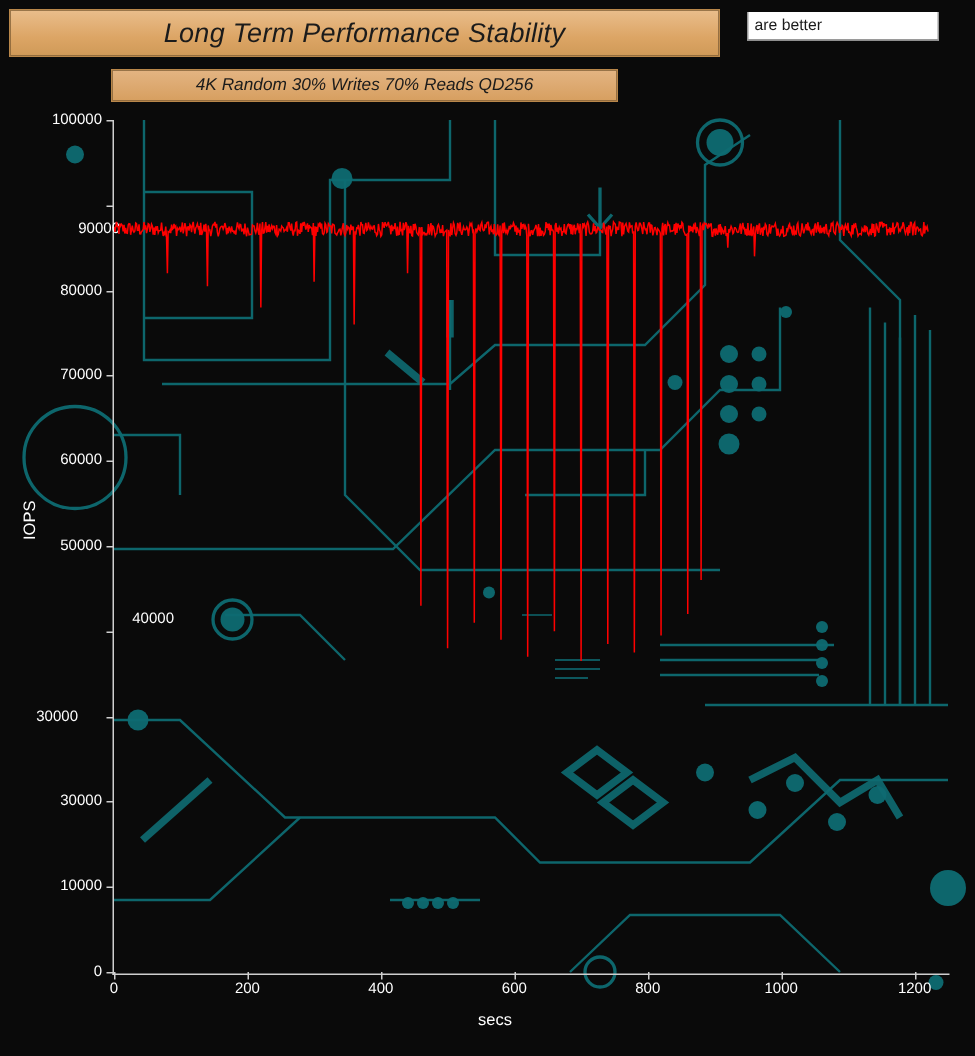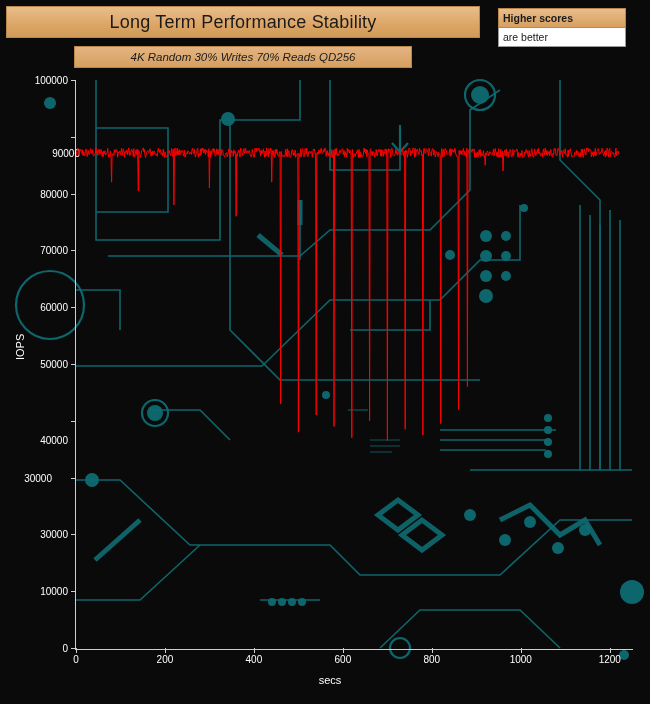--- a/index.html
+++ b/index.html
@@ -43,20 +43,21 @@
     border: 1px solid #b9874a;
     display: flex;
     align-items: center;
     justify-content: center;
   }
   #title-text {
     color: #1b1b1b;
     font-size: 18px;
     letter-spacing: 0.2px;
     white-space: nowrap;
+    font-style: italic;
   }
   #subtitle-banner {
     position: absolute;
     left: 74px;
     top: 46px;
     width: 336px;
     height: 20px;
     background: linear-gradient(180deg, #e3b482 0%, #d79f60 100%);
     border: 1px solid #b9874a;
     display: flex;
@@ -259,40 +260,39 @@
   </svg>
 
   <div id="title-banner">
     <div id="title-text">Long Term Performance Stability</div>
   </div>
   <div id="subtitle-banner">
     <div id="subtitle-text">4K Random 30% Writes 70% Reads QD256</div>
   </div>
 
   <div id="note-box">
-    <div id="note-head">Higher scores</div>
     <div id="note-body">are better</div>
   </div>
 
   <div id="y-axis-line"></div>
   <div id="x-axis-line"></div>
 
   <div id="y-axis-title">IOPS</div>
   <div id="x-axis-title">secs</div>
 
   <div id="y-ticks">
       <div class="y-tick-label" style="top: 648px; left: 0px; width: 68px;">0</div>
       <div class="y-tick-mark" style="top: 648px; left: 71px;"></div>
       <div class="y-tick-label" style="top: 591.2px; left: 0px; width: 68px;">10000</div>
       <div class="y-tick-mark" style="top: 591.2px; left: 71px;"></div>
       <div class="y-tick-label" style="top: 534.4px; left: 0px; width: 68px;">30000</div>
       <div class="y-tick-mark" style="top: 534.4px; left: 71px;"></div>
       <div class="y-tick-label" style="top: 477.6px; left: 0px; width: 52px;">30000</div>
       <div class="y-tick-mark" style="top: 477.6px; left: 71px;"></div>
-      <div class="y-tick-label" style="top: 440px; left: 0px; width: 68px;">40000</div>
+      <div class="y-tick-label" style="top: 413px; left: 0px; width: 79px; padding-left: 37px;">40000</div>
       <div class="y-tick-mark" style="top: 420.8px; left: 71px;"></div>
       <div class="y-tick-label" style="top: 364px; left: 0px; width: 68px;">50000</div>
       <div class="y-tick-mark" style="top: 364px; left: 71px;"></div>
       <div class="y-tick-label" style="top: 307.2px; left: 0px; width: 68px;">60000</div>
       <div class="y-tick-mark" style="top: 307.2px; left: 71px;"></div>
       <div class="y-tick-label" style="top: 250.4px; left: 0px; width: 68px;">70000</div>
       <div class="y-tick-mark" style="top: 250.4px; left: 71px;"></div>
       <div class="y-tick-label" style="top: 193.6px; left: 0px; width: 68px;">80000</div>
       <div class="y-tick-mark" style="top: 193.6px; left: 71px;"></div>
       <div class="y-tick-label" style="top: 153px; left: 0px; width: 80px;">90000</div>

